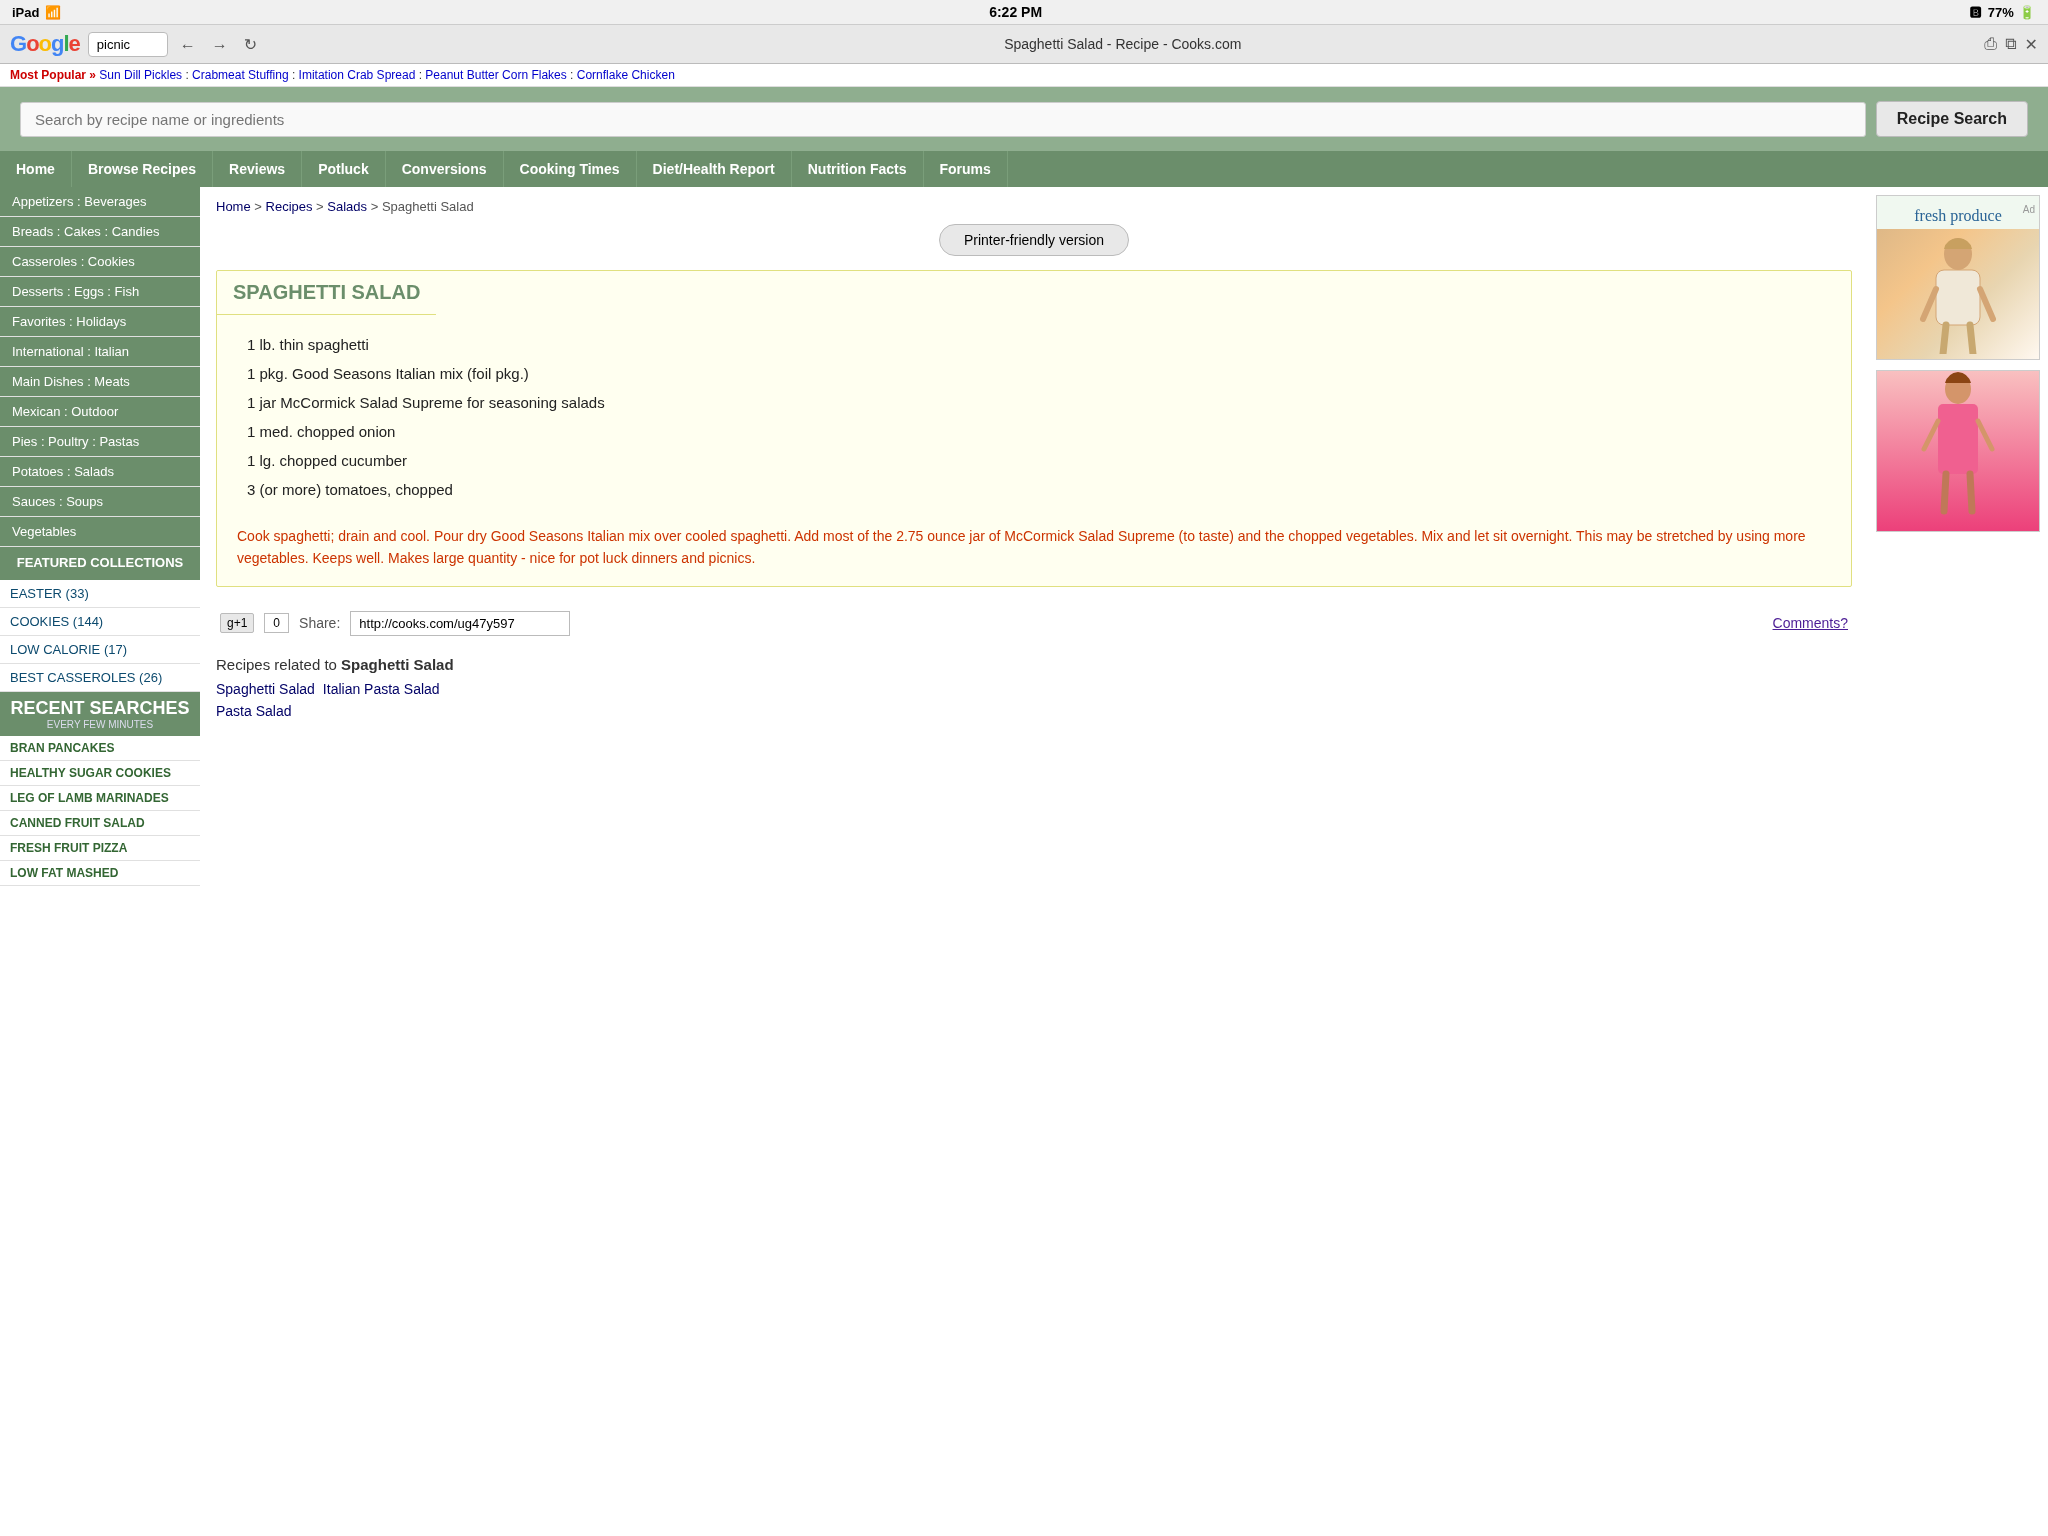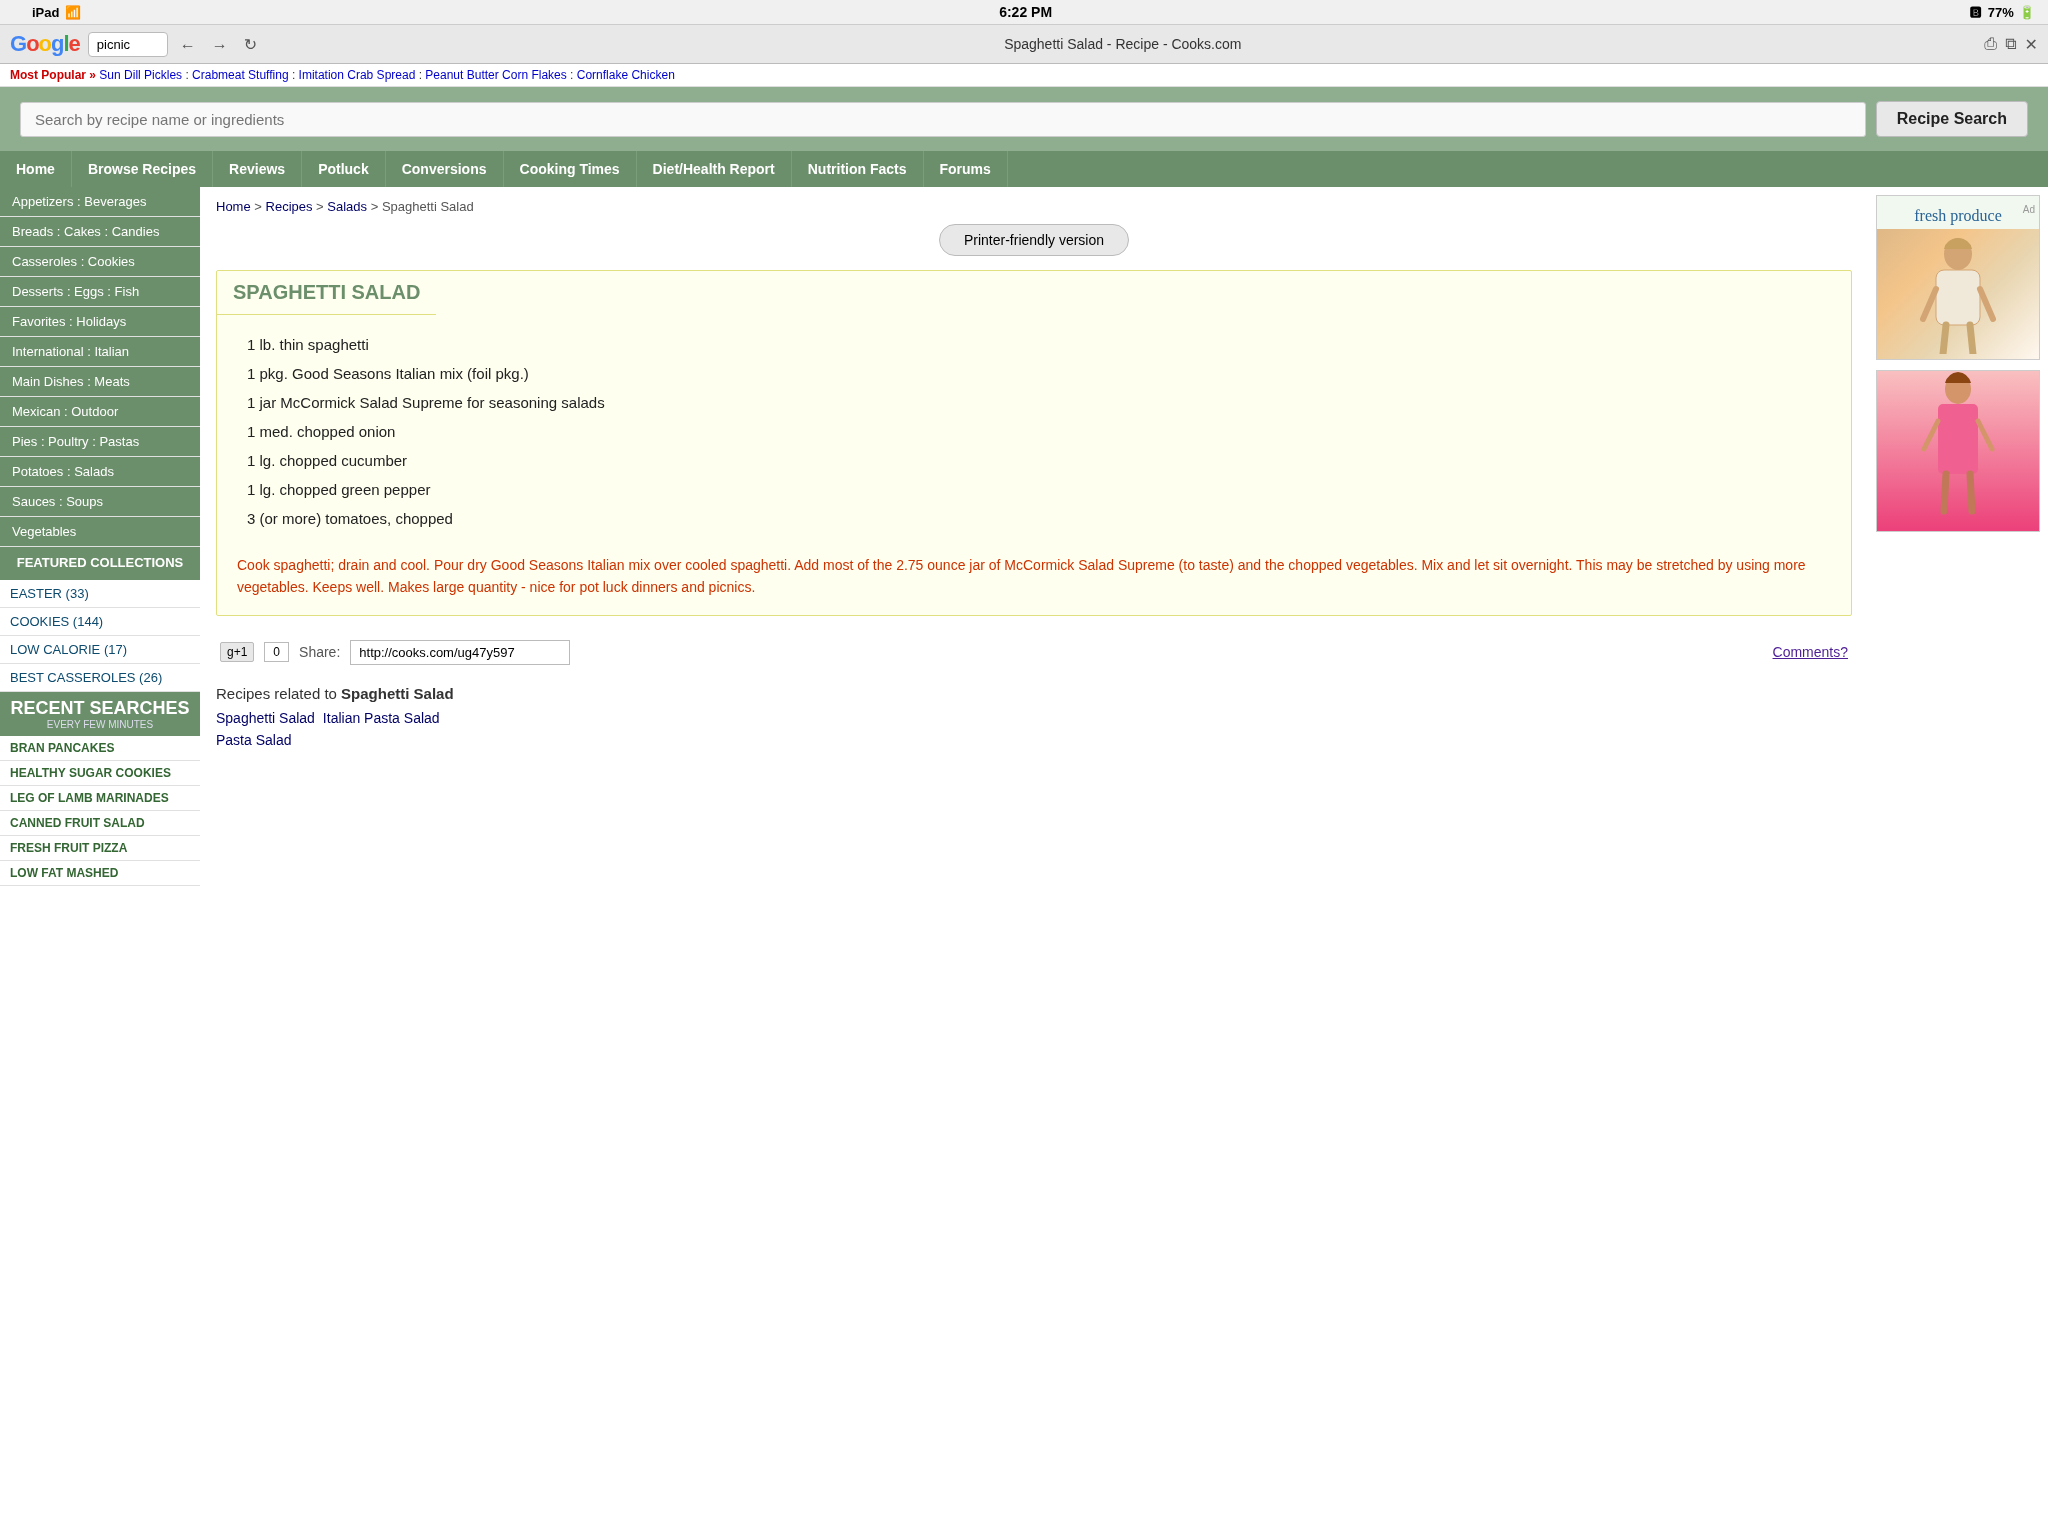--- a/index.html
+++ b/index.html
@@ -9,21 +9,21 @@
     .status-bar {
       background: #f0f0f0;
       display: flex;
       justify-content: space-between;
       align-items: center;
       padding: 4px 12px;
       font-size: 13px;
       font-weight: 600;
       border-bottom: 1px solid #ccc;
     }
-    .status-bar-left { display: flex; align-items: center; gap: 6px; margin-left: 20px; }
+    .status-bar-left { display: flex; align-items: center; gap: 6px; }
     .status-bar-center { font-size: 14px; font-weight: 600; }
     .status-bar-right { display: flex; align-items: center; gap: 6px; }
 
     
     .browser-chrome {
       background: #e8e8e8;
       padding: 6px 10px;
       display: flex;
       align-items: center;
       gap: 8px;
@@ -437,21 +437,20 @@
     <div class="recipe-card">
       <div class="recipe-title-tab">
         <h1>SPAGHETTI SALAD</h1>
       </div>
       <ul class="recipe-ingredients">
         <li>1 lb. thin spaghetti</li>
         <li>1 pkg. Good Seasons Italian mix (foil pkg.)</li>
         <li>1 jar McCormick Salad Supreme for seasoning salads</li>
         <li>1 med. chopped onion</li>
         <li>1 lg. chopped cucumber</li>
-        <li>1 lg. chopped green pepper</li>
         <li>3 (or more) tomatoes, chopped</li>
       </ul>
       <div class="recipe-instructions">Cook spaghetti; drain and cool. Pour dry Good Seasons Italian mix over cooled spaghetti. Add most of the 2.75 ounce jar of McCormick Salad Supreme (to taste) and the chopped vegetables. Mix and let sit overnight. This may be stretched by using more vegetables. Keeps well. Makes large quantity - nice for pot luck dinners and picnics.</div>
     </div>
 
     <div class="share-bar">
       <button class="g-plus-btn">g+1</button>
       <span class="share-count">0</span>
       <span class="share-label">Share:</span>
       <input class="share-url-input" type="text" value="http://cooks.com/ug47y597" style="">

